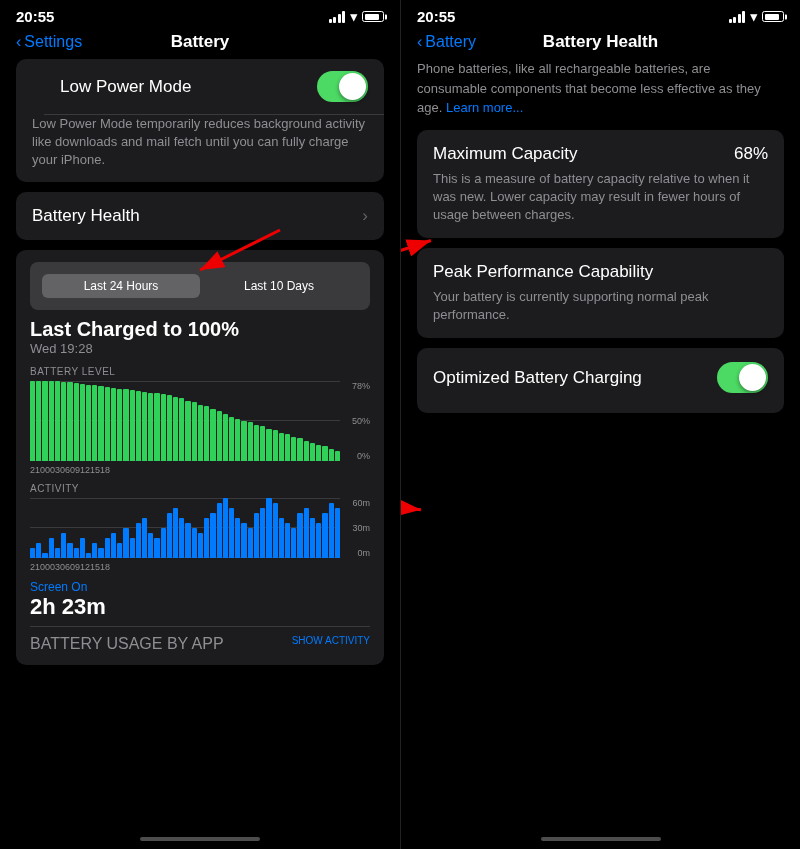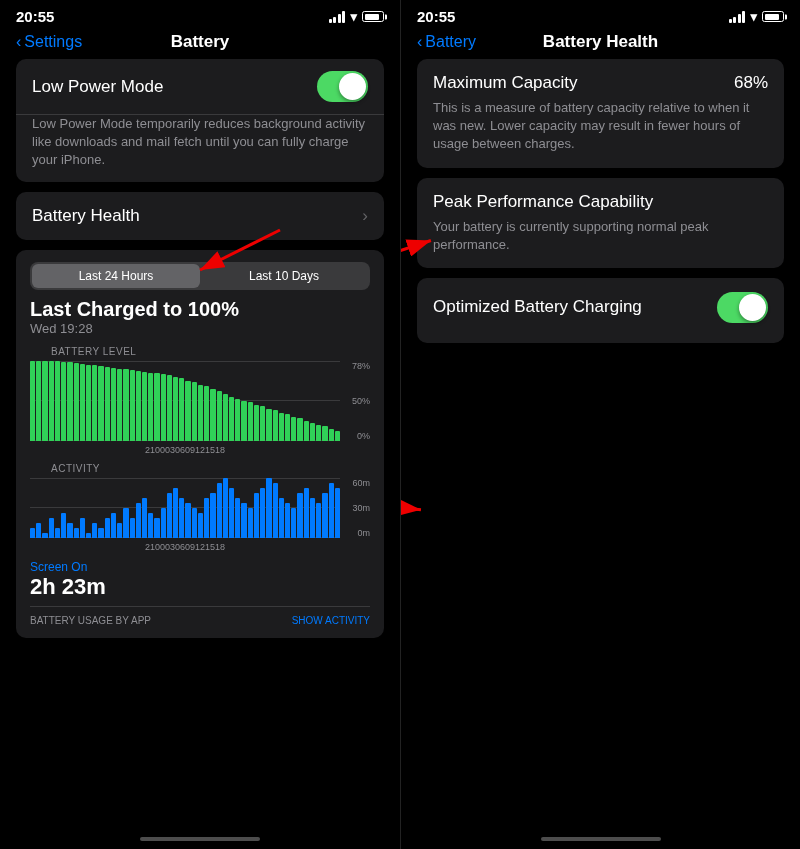--- a/index.html
+++ b/index.html
@@ -135,20 +135,21 @@
       border-radius: 10px;
       margin-bottom: 10px;
     }
 
     .row-item {
       padding: 12px 16px;
       display: flex;
       justify-content: space-between;
       align-items: center;
       border-bottom: 1px solid #3a3a3c;
+      margin-left: 28px;
     }
     .row-item:last-child { border-bottom: none; }
 
     .row-label {
       font-size: 17px;
       color: #fff;
     }
 
     .toggle {
       width: 51px;
@@ -192,21 +193,21 @@
     .chevron {
       color: #636366;
       font-size: 17px;
     }
 
     
     .segment-control {
       display: flex;
       background: #3a3a3c;
       border-radius: 8px;
-      padding: 2px;
+      padding: 12px;
       margin-bottom: 8px;
     }
     .segment-btn {
       flex: 1;
       text-align: center;
       padding: 5px;
       font-size: 12px;
       border-radius: 6px;
       cursor: pointer;
       color: #fff;
@@ -232,21 +233,20 @@
       font-size: 13px;
       color: #8e8e93;
       margin-bottom: 10px;
     }
 
     .chart-label {
       font-size: 10px;
       color: #8e8e93;
       letter-spacing: 0.5px;
       margin-bottom: 4px;
-      margin-left: 21px;
     }
 
     .battery-chart-container {
       position: relative;
       height: 80px;
       margin-bottom: 4px;
     }
 
     .chart-y-labels {
       position: absolute;
@@ -274,21 +274,21 @@
     }
 
     .battery-bar {
       flex: 1;
       background: #30d158;
       border-radius: 1px 1px 0 0;
     }
 
     .chart-x-labels {
       display: flex;
-      justify-content: center;
+      justify-content: flex-start;
       font-size: 9px;
       color: #8e8e93;
       padding-right: 30px;
       margin-bottom: 8px;
     }
 
     
     .activity-chart-container {
       position: relative;
       height: 60px;
@@ -647,21 +647,21 @@
         </div>
 
       <div class="screen-stats">
         <div>
           <div class="stat-label">Screen On</div>
           <div class="stat-value">2h 23m</div>
         </div>
       </div>
 
       <div class="bottom-bar">
-        <span style="color:#8e8e93;font-size:10px">BATTERY USAGE BY APP</span>
+        <span style="color:#8e8e93;font-size:16px">BATTERY USAGE BY APP</span>
         <span style="color:#007AFF;font-size:10px">SHOW ACTIVITY</span>
       </div>
     </div>
   </div>
 
   <div class="home-indicator">
     <div class="home-bar"></div>
   </div>
 
   <svg class="arrow-overlay" viewBox="0 0 400 849">
@@ -699,20 +699,25 @@
   <div class="nav-bar">
     <div class="nav-back">
       <span>‹</span>
       <span>Battery</span>
     </div>
     <span class="nav-title">Battery Health</span>
   </div>
 
   <div class="content">
 
+    <div class="info-text">
+      <span>Phone batteries, like all rechargeable batteries, are consumable components that become less effective as they age.</span>
+      <span> </span>
+      <a href="#">Learn more...</a>
+    </div>
 
     <div class="capability-row">
       <div class="capability-header">
         <span class="capability-title">Maximum Capacity</span>
         <span class="capability-value">68%</span>
       </div>
       <p class="capability-desc">This is a measure of battery capacity relative to when it was new. Lower capacity may result in fewer hours of usage between charges.</p>
     </div>
 
     <div class="capability-row">

